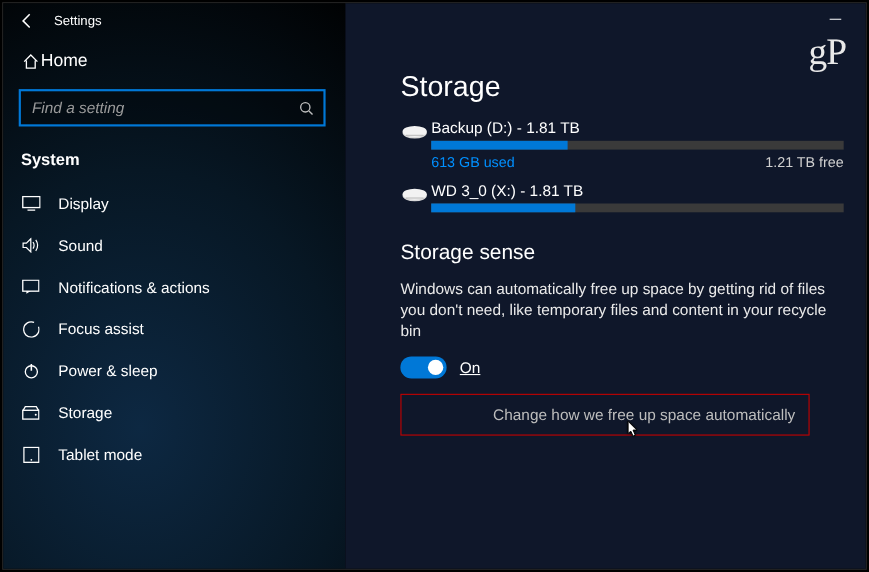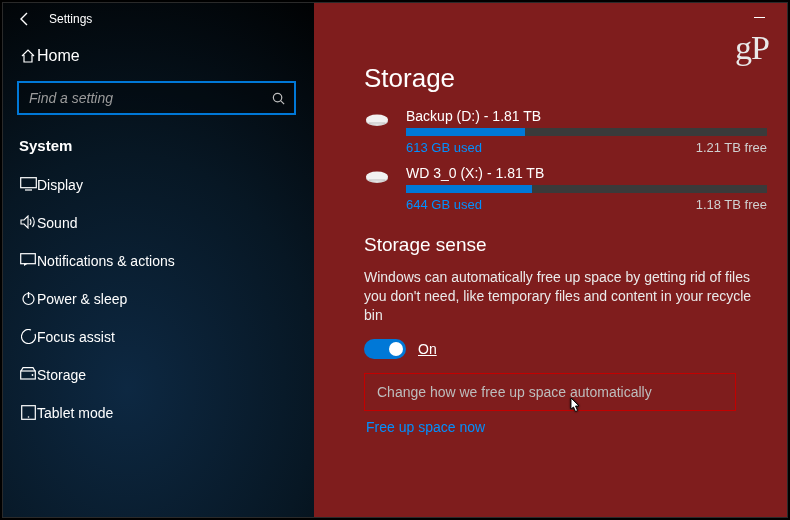--- a/index.html
+++ b/index.html
@@ -48,44 +48,44 @@
   }
   .search input {
     flex: 1; border: none; background: transparent; outline: none;
     color: #fff; font-size: 14px;
     font-family: Liberation Sans, sans-serif;
   }
   .search input::placeholder { color: #9b9b9b; font-style: italic; }
   .category { padding: 8px 16px 12px 16px; font-weight: 600; font-size: 15px; }
   .nav { display: flex; flex-direction: column; }
   .nav-item {
-    display: flex; align-items: flex-start; 
+    display: flex; align-items: center; gap: 16px;
     padding: 11px 16px 11px 16px;
     font-size: 14px; cursor: pointer;
   }
 
   .content {
-    flex: 1; background: #7f1d1d; padding: 0;
+    flex: 1; background: #0f172a; padding: 0;
     display: flex; flex-direction: column;
     position: relative;
   }
   .content-titlebar {
     height: 32px; display: flex; justify-content: flex-end; align-items: flex-start;
     padding-right: 6px;
   }
   .min-btn { width: 44px; height: 28px; display: flex; justify-content: center; align-items: center; cursor:pointer;}
   .watermark {
     position: absolute; right: 18px; top: 26px;
     font-family: Georgia, 'Times New Roman', serif;
     font-size: 34px; color: #e9e9e9; letter-spacing: -1px;
   }
   .main { padding: 0 20px 0 50px; }
   .page-title { font-size: 26px; font-weight: 400; margin-top: 28px; margin-bottom: 14px; }
 
-  .drive { display: flex; gap: 16px; margin-bottom: 10px; }
+  .drive { display: flex; gap: 2px; margin-bottom: 10px; }
   .drive-icon { width: 26px; padding-top: 4px; }
   .drive-body { flex: 1; }
   .drive-name { font-size: 14px; margin-bottom: 4px; }
   .bar {
     width: 100%; height: 8px; background: #3a3a3a; position: relative; margin-bottom: 4px;
   }
   .bar-fill { position: absolute; left:0; top:0; bottom:0; background: #0078d7; }
   .drive-meta { display: flex; justify-content: space-between; font-size: 13px; }
   .used { color: #0090ff; }
   .free { color: #d0d0d0; }
@@ -103,20 +103,21 @@
   .toggle-label { font-size: 14px; text-decoration: underline; }
 
   .link-card {
     border: 1.5px solid #c40000;
     padding: 10px 12px 10px 12px;
     margin-bottom: 8px;
     color: #bdbdbd; font-size: 14px;
     position: relative;
     cursor: pointer;
     max-width: 372px;
+    text-align: right;
   }
   .sublink { color: #0090ff; font-size: 14px; cursor: pointer; margin-left: 2px;}
   .cursor-ptr {
     position: absolute; left: 200px; top: 22px; pointer-events: none;
   }
   .cursor-ptr svg { filter: drop-shadow(0 0 1px #000); }
 
   svg { display: block; }
 </style>
 </head>
@@ -179,33 +180,33 @@
             <svg width="16" height="14" viewBox="0 0 16 14">
               <rect x="0.7" y="0.7" width="14.6" height="10" stroke="#fff" stroke-width="1.2" fill="none"></rect>
               <path d="M4 13 L8 10.5 L4 10.5 Z" fill="#fff"></path>
             </svg>
           </span>
         <span>Notifications &amp; actions</span>
       </div>
       <div class="nav-item">
         <span class="icon-slot">
             <svg width="15" height="15" viewBox="0 0 15 15">
+              <path d="M10 1 A7 7 0 1 0 14 5" stroke="#fff" stroke-width="1.2" fill="none"></path>
+            </svg>
+          </span>
+        <span>Focus assist</span>
+      </div>
+      <div class="nav-item">
+        <span class="icon-slot">
+            <svg width="15" height="15" viewBox="0 0 15 15">
               <circle cx="7.5" cy="8" r="5.5" stroke="#fff" stroke-width="1.2" fill="none"></circle>
               <line x1="7.5" y1="1" x2="7.5" y2="7" stroke="#fff" stroke-width="1.4"></line>
             </svg>
           </span>
         <span>Power &amp; sleep</span>
-      </div>
-      <div class="nav-item">
-        <span class="icon-slot">
-            <svg width="15" height="15" viewBox="0 0 15 15">
-              <path d="M10 1 A7 7 0 1 0 14 5" stroke="#fff" stroke-width="1.2" fill="none"></path>
-            </svg>
-          </span>
-        <span>Focus assist</span>
       </div>
       <div class="nav-item">
         <span class="icon-slot">
             <svg width="16" height="13" viewBox="0 0 16 13">
               <rect x="0.7" y="4" width="14.6" height="8" stroke="#fff" stroke-width="1.2" fill="none"></rect>
               <path d="M1 4 L3 0.7 H13 L15 4" stroke="#fff" stroke-width="1.2" fill="none"></path>
               <circle cx="12.5" cy="8" r="0.9" fill="#fff"></circle>
             </svg>
           </span>
         <span>Storage</span>
@@ -261,24 +262,20 @@
               <ellipse cx="13" cy="9" rx="11" ry="5" fill="#d9d9d9"></ellipse>
               <ellipse cx="13" cy="7.5" rx="11" ry="5" fill="#f2f2f2"></ellipse>
               <line x1="5" y1="11" x2="21" y2="11" stroke="#9a9a9a" stroke-width="0.6"></line>
             </svg>
         </div>
         <div class="drive-body">
           <div class="drive-name">WD 3_0 (X:) - 1.81 TB</div>
           <div class="bar">
               <div class="bar-fill" style="width:35%"></div>
             </div>
-          <div class="drive-meta">
-            <span class="used">644 GB used</span>
-            <span class="free">1.18 TB free</span>
-          </div>
         </div>
       </div>
 
       <div class="section-title">Storage sense</div>
       <div class="desc">Windows can automatically free up space by getting rid of files you don't need, like temporary files and content in your recycle bin</div>
 
       <div class="toggle-row">
         <div class="toggle">
           <div class="toggle-knob"></div>
         </div>
@@ -286,16 +283,15 @@
       </div>
 
       <div class="link-card">
         <span>Change how we free up space automatically</span>
         <span class="cursor-ptr">
           <svg width="18" height="22" viewBox="0 0 18 22">
               <path d="M6 2 L6 13 L8.5 11 L10.5 15.5 L12.5 14.5 L10.5 10 L14 10 Z" fill="#fff" stroke="#000" stroke-width="0.9"></path>
             </svg>
         </span>
       </div>
-      <div class="sublink">Free up space now</div>
     </div>
   </div>
 </div>
 
 </body></html>

